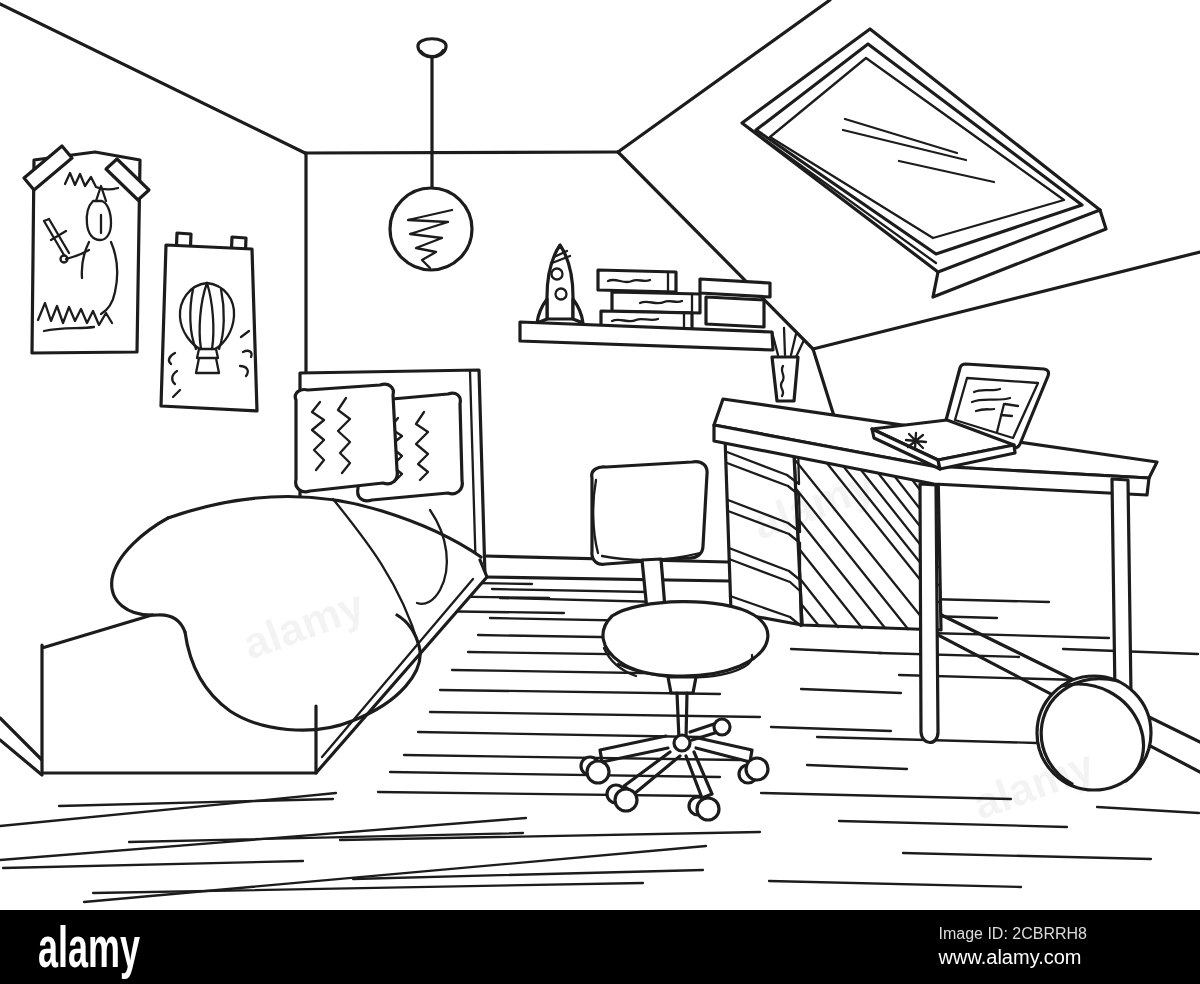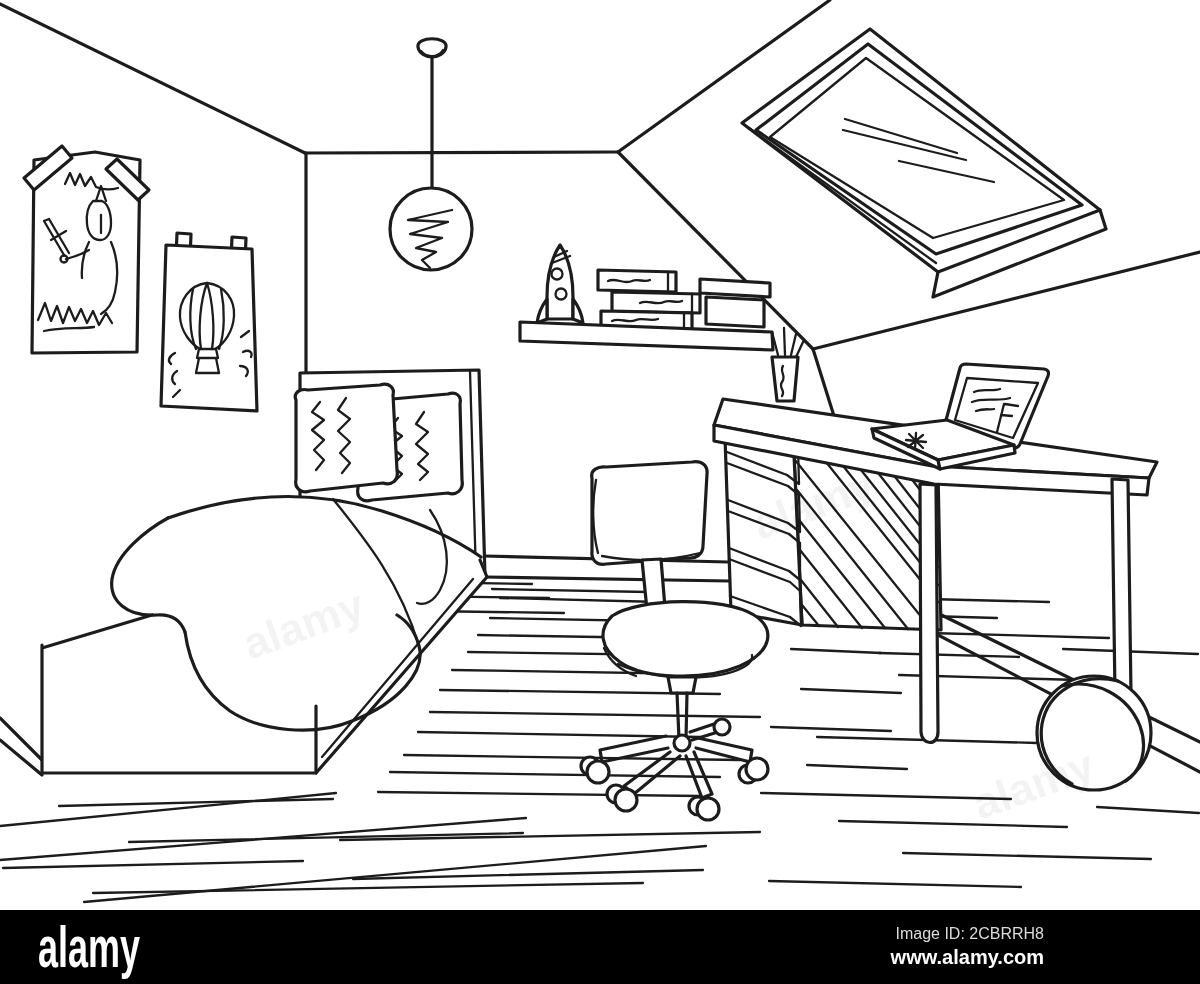--- a/index.html
+++ b/index.html
@@ -11,23 +11,23 @@
   .ln{fill:none;stroke:#1c1c1c;stroke-width:3.2;stroke-linecap:round;stroke-linejoin:round;}
   .ln2{fill:none;stroke:#1c1c1c;stroke-width:2.3;stroke-linecap:round;stroke-linejoin:round;}
   .wf{fill:#ffffff;stroke:#1c1c1c;stroke-width:3.2;stroke-linecap:round;stroke-linejoin:round;}
   .wfn{fill:#ffffff;stroke:none;}
   .ghost{fill:#000;opacity:0.045;font-size:44px;font-weight:bold;}
   
   .bar{height:74px;background:#000;display:flex;align-items:center;justify-content:space-between;
        padding:0 36px 0 38px;box-sizing:border-box;}
   .brand{color:#fff;font-size:58px;font-weight:bold;line-height:74px;
          transform:scaleX(.62);transform-origin:left center;letter-spacing:0px;}
-  .bar-right{text-align:right;color:#fff;margin-right:120px;}
+  .bar-right{color:#fff;margin-right:77px;}
   .bar-right .id{font-size:16px;color:#dcdcdc;margin-bottom:3px;}
-  .bar-right .url{font-size:20px;font-weight:bold;color:#fff;}
+  .bar-right .url{font-size:20px;font-weight:normal;color:#fff;}
 </style>
 </head>
 <body>
 
 <div class="page">
   <div class="artwork">
     <svg viewBox="0 0 1200 910" width="1200" height="910" xmlns="http://www.w3.org/2000/svg">
 
       <g>
         <path class="ln" d="M0,4 L305,153"></path>

